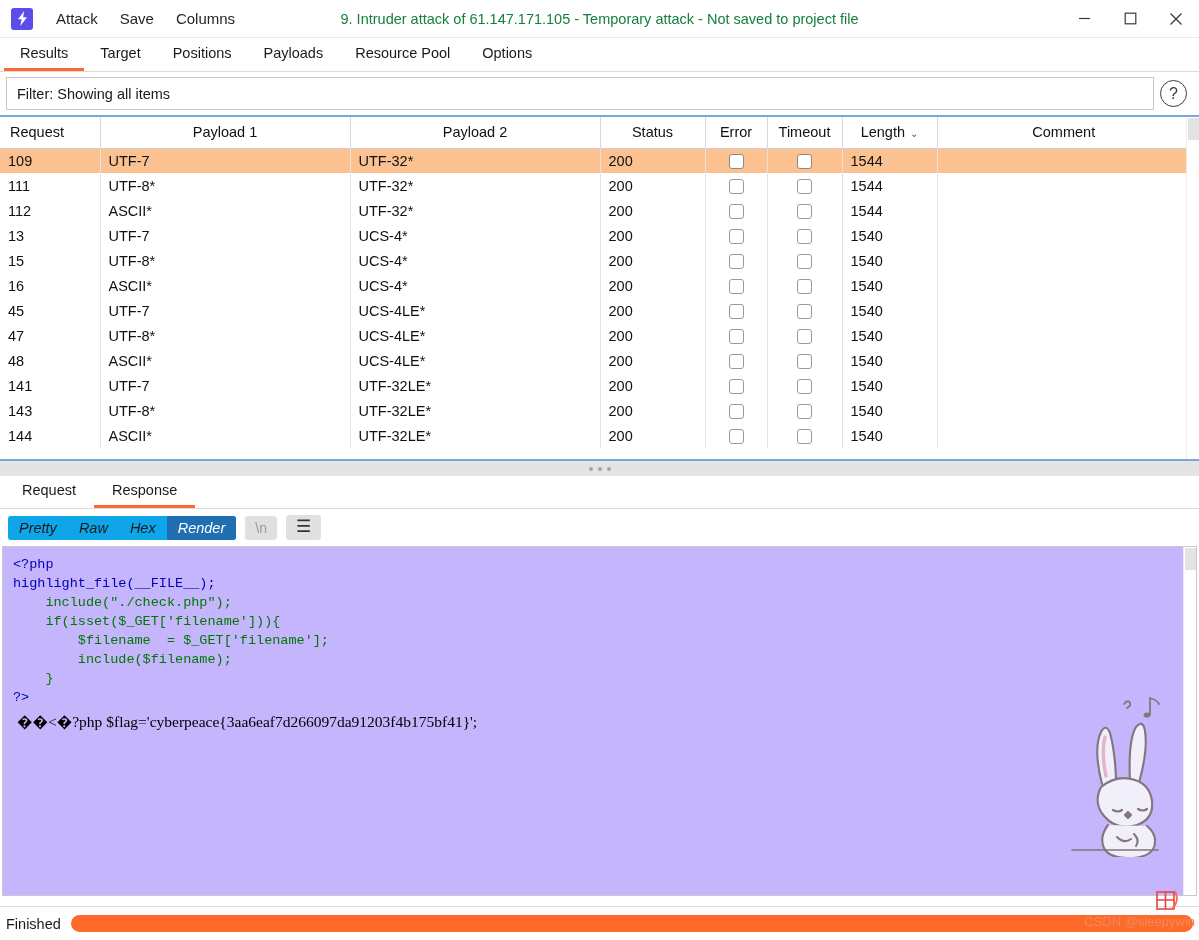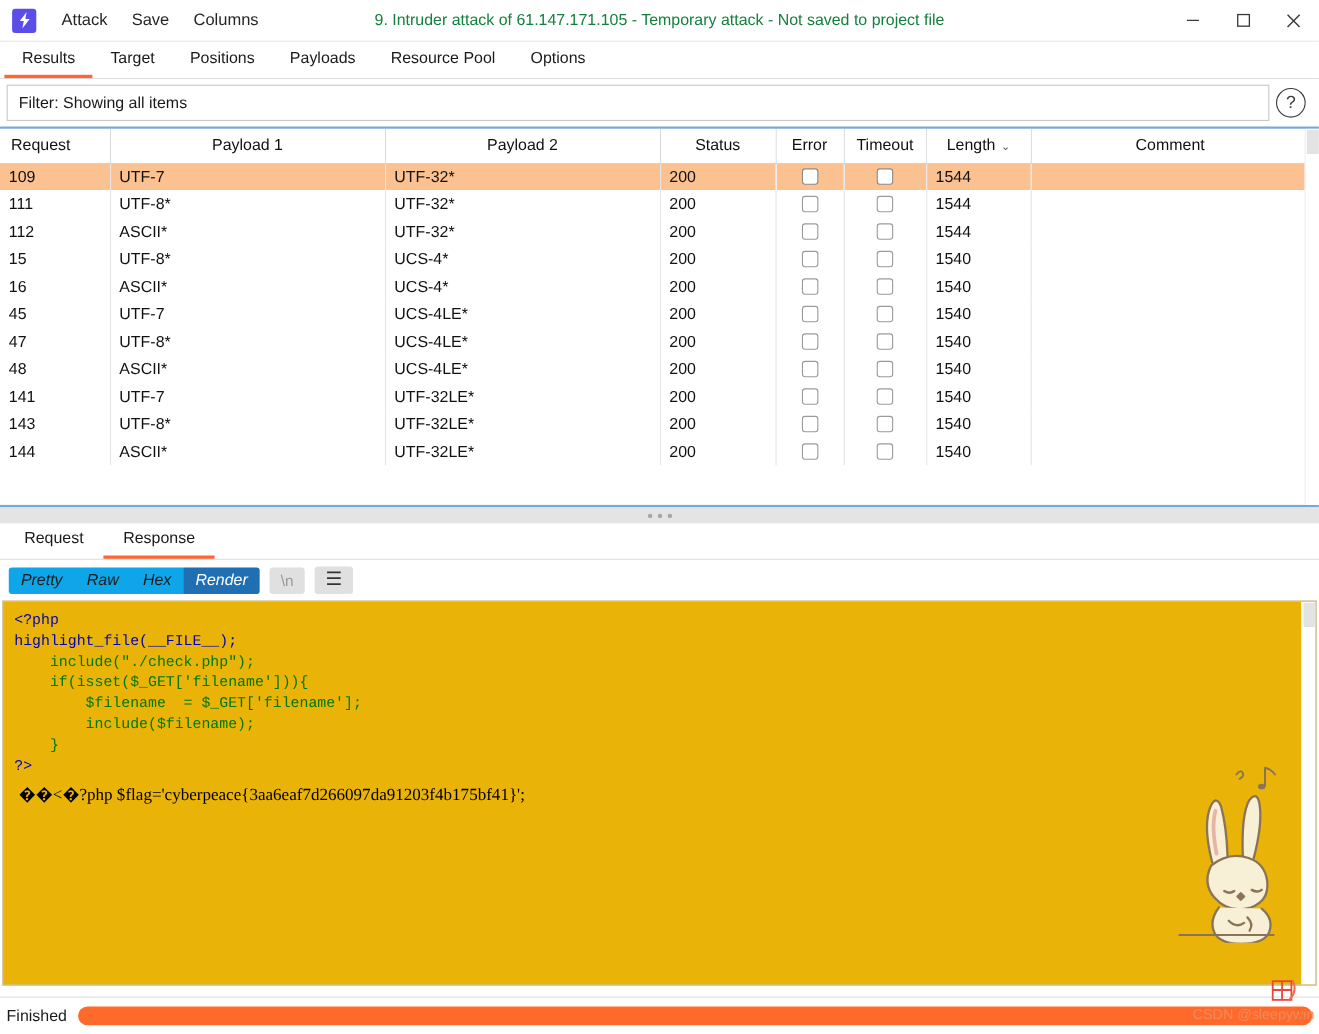--- a/index.html
+++ b/index.html
@@ -150,21 +150,21 @@
   .pill {
     background:#e0e0e0; border-radius:3px; padding: 4px 10px;
     font-size:14px; color:#9a9a9a; cursor:default;
   }
   .pill.ham { color:#333; font-size:17px; line-height:14px; padding: 5px 10px 6px; }
 
   
   .respwrap {
     position: relative;
     border: 1px solid #c9c9c9; margin: 0 2px;
-    height: 350px; background:#eab308; overflow:hidden;
+    height: 350px; background:#c4b5fd; overflow:hidden;
   }
   pre.code {
     margin: 0; padding: 8px 10px 0 10px;
     font-family: "Liberation Mono", "DejaVu Sans Mono", monospace;
     font-size: 13.5px; line-height: 19px;
     color: #000; white-space: pre;
   }
   .k-php { color: #0000bb; }
   .k-fn  { color: #0000bb; }
   .k-var { color: #007700; }
@@ -303,20 +303,30 @@
           <td class="num">112</td>
           <td>ASCII*</td>
           <td>UTF-32*</td>
           <td>200</td>
           <td class="ctr"><span class="cb"></span></td>
           <td class="ctr"><span class="cb"></span></td>
           <td>1544</td>
           <td style="border-right:none"></td>
         </tr>
         <tr class="row">
+          <td class="num">13</td>
+          <td>UTF-7</td>
+          <td>UCS-4*</td>
+          <td>200</td>
+          <td class="ctr"><span class="cb"></span></td>
+          <td class="ctr"><span class="cb"></span></td>
+          <td>1540</td>
+          <td style="border-right:none"></td>
+        </tr>
+        <tr class="row">
           <td class="num">15</td>
           <td>UTF-8*</td>
           <td>UCS-4*</td>
           <td>200</td>
           <td class="ctr"><span class="cb"></span></td>
           <td class="ctr"><span class="cb"></span></td>
           <td>1540</td>
           <td style="border-right:none"></td>
         </tr>
         <tr class="row">

